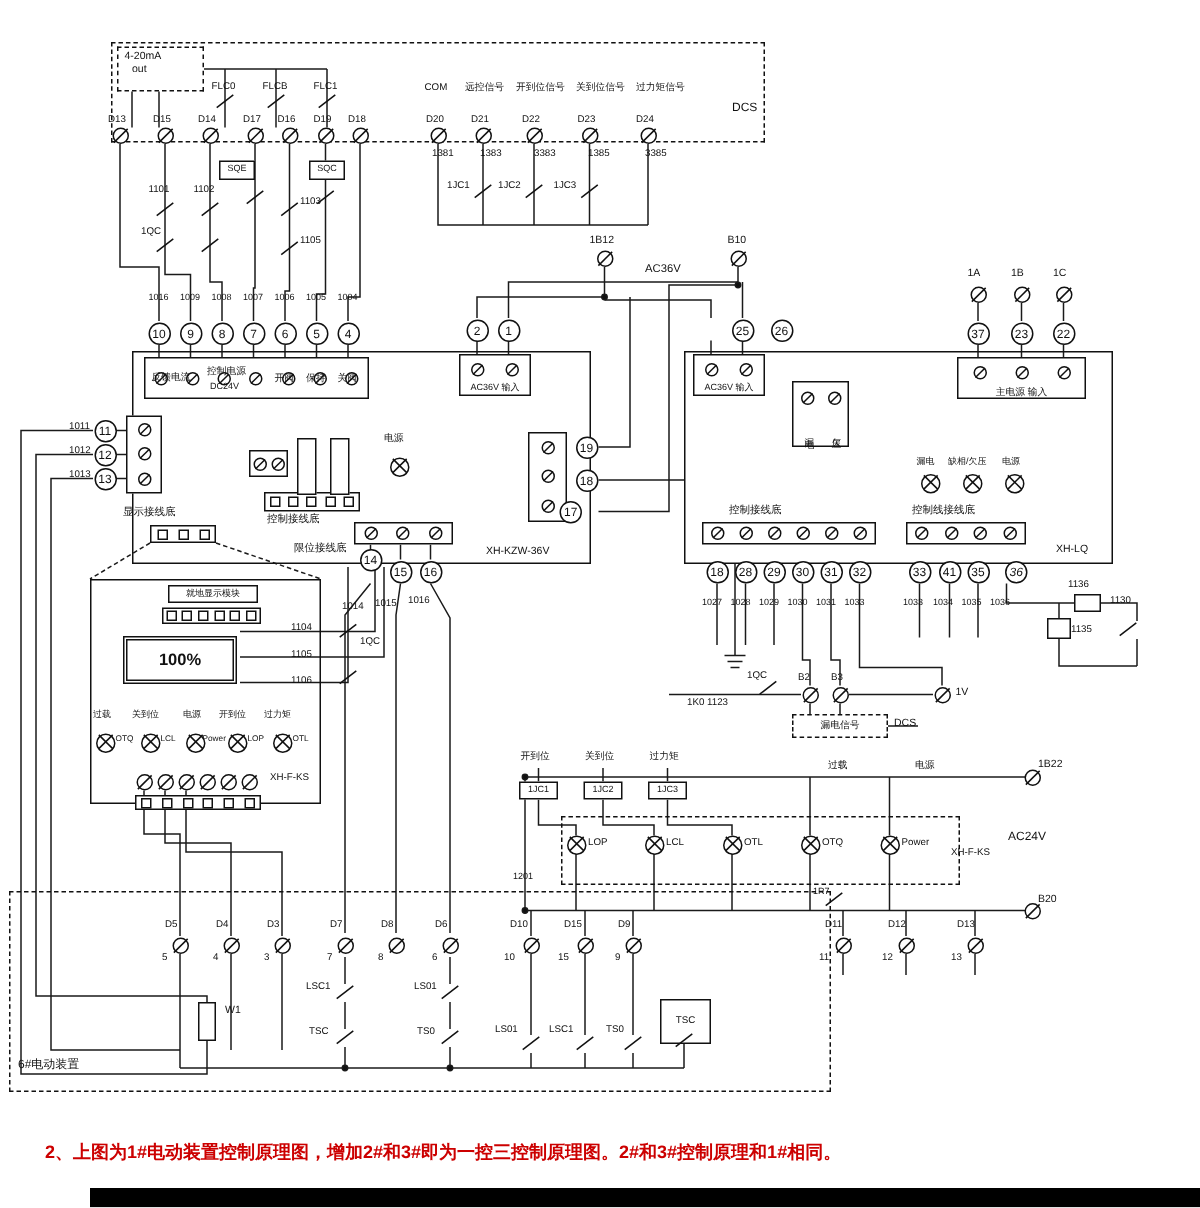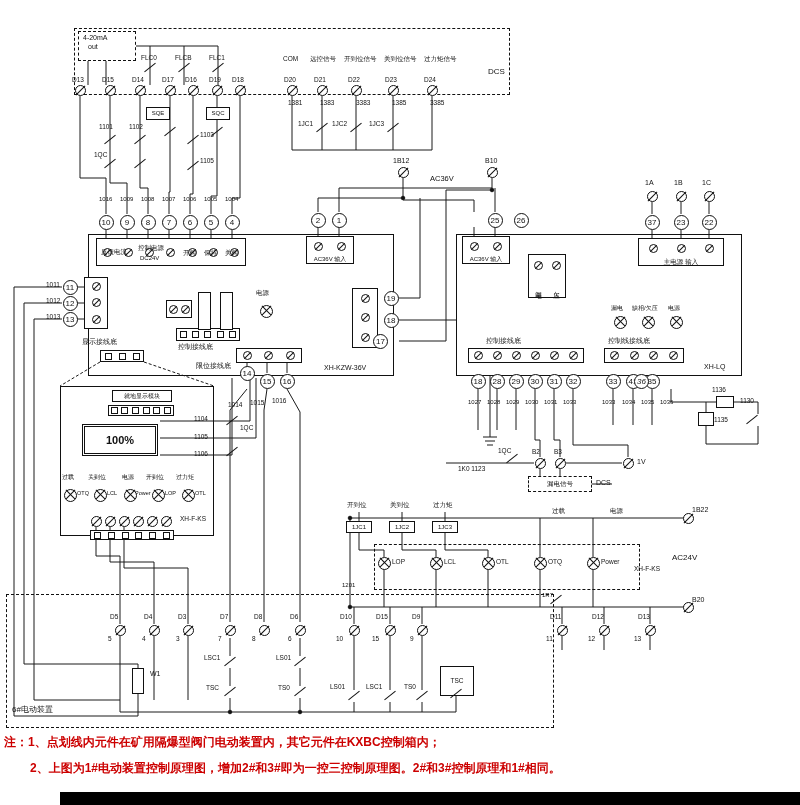--- a/index.html
+++ b/index.html
@@ -165,21 +165,20 @@
     <polyline points="100,362 60,386" stroke-dasharray="3,2"></polyline>
     <polyline points="144,362 214,386" stroke-dasharray="3,2"></polyline>
     <circle cx="403" cy="198" r="1.8" fill="#111"></circle>
       <circle cx="492" cy="190" r="1.8" fill="#111"></circle>
     <circle cx="350" cy="518" r="1.8" fill="#111"></circle>
       <circle cx="350" cy="607" r="1.8" fill="#111"></circle>
     <circle cx="230" cy="712" r="1.8" fill="#111"></circle>
       <circle cx="300" cy="712" r="1.8" fill="#111"></circle>
   </svg>
 
-  <div class="t" style="left:4px;top:736px;font-size:12px;font-weight:bold;color:#cc0000;">注：1、点划线内元件在矿用隔爆型阀门电动装置内，其它元件在KXBC控制箱内；</div>
   <div class="t" style="left:30px;top:762px;font-size:12px;font-weight:bold;color:#cc0000;">2、上图为1#电动装置控制原理图，增加2#和3#即为一控三控制原理图。2#和3#控制原理和1#相同。</div>
 
   <div class="blackbar" style="left:60px;top:792px;width:740px;height:13px;"></div>
 <div class="box dash" style="left: 74px; top: 28px; width: 436px; height: 67px;"></div>
     <div class="box dash" style="left: 78px; top: 31px; width: 58px; height: 30px;"></div>
     <div class="box" style="left: 88px; top: 234px; width: 306px; height: 142px;"></div>
     <div class="box" style="left: 456px; top: 234px; width: 286px; height: 142px;"></div>
     <div class="box" style="left: 60px; top: 386px; width: 154px; height: 150px;"></div>
     <div class="box dash" style="left: 374px; top: 544px; width: 266px; height: 46px;"></div>
     <div class="box dash" style="left: 6px; top: 594px; width: 548px; height: 134px;"></div>
@@ -519,21 +518,21 @@
     <div class="circ" style="left: 373px; top: 333.5px;">17</div>
     <div class="circ" style="left: 470.5px; top: 373.5px;">18</div>
     <div class="circ" style="left: 489.5px; top: 373.5px;">28</div>
     <div class="circ" style="left: 508.5px; top: 373.5px;">29</div>
     <div class="circ" style="left: 527.5px; top: 373.5px;">30</div>
     <div class="circ" style="left: 546.5px; top: 373.5px;">31</div>
     <div class="circ" style="left: 565.5px; top: 373.5px;">32</div>
     <div class="circ" style="left: 605.5px; top: 373.5px;">33</div>
     <div class="circ" style="left: 625.5px; top: 373.5px;">41</div>
     <div class="circ" style="left: 644.5px; top: 373.5px;">35</div>
-    <div class="circ" style="left: 634px; top: 373.5px; font-style: italic;">36</div>
+    <div class="circ" style="left: 670px; top: 373.5px; font-style: italic;">36</div>
     <div class="ot" style="left: 74.5px; top: 84.5px;"></div>
     <div class="ot" style="left: 104.5px; top: 84.5px;"></div>
     <div class="ot" style="left: 134.5px; top: 84.5px;"></div>
     <div class="ot" style="left: 164.5px; top: 84.5px;"></div>
     <div class="ot" style="left: 187.5px; top: 84.5px;"></div>
     <div class="ot" style="left: 211.5px; top: 84.5px;"></div>
     <div class="ot" style="left: 234.5px; top: 84.5px;"></div>
     <div class="ot" style="left: 286.5px; top: 84.5px;"></div>
     <div class="ot" style="left: 316.5px; top: 84.5px;"></div>
     <div class="ot" style="left: 350.5px; top: 84.5px;"></div>

